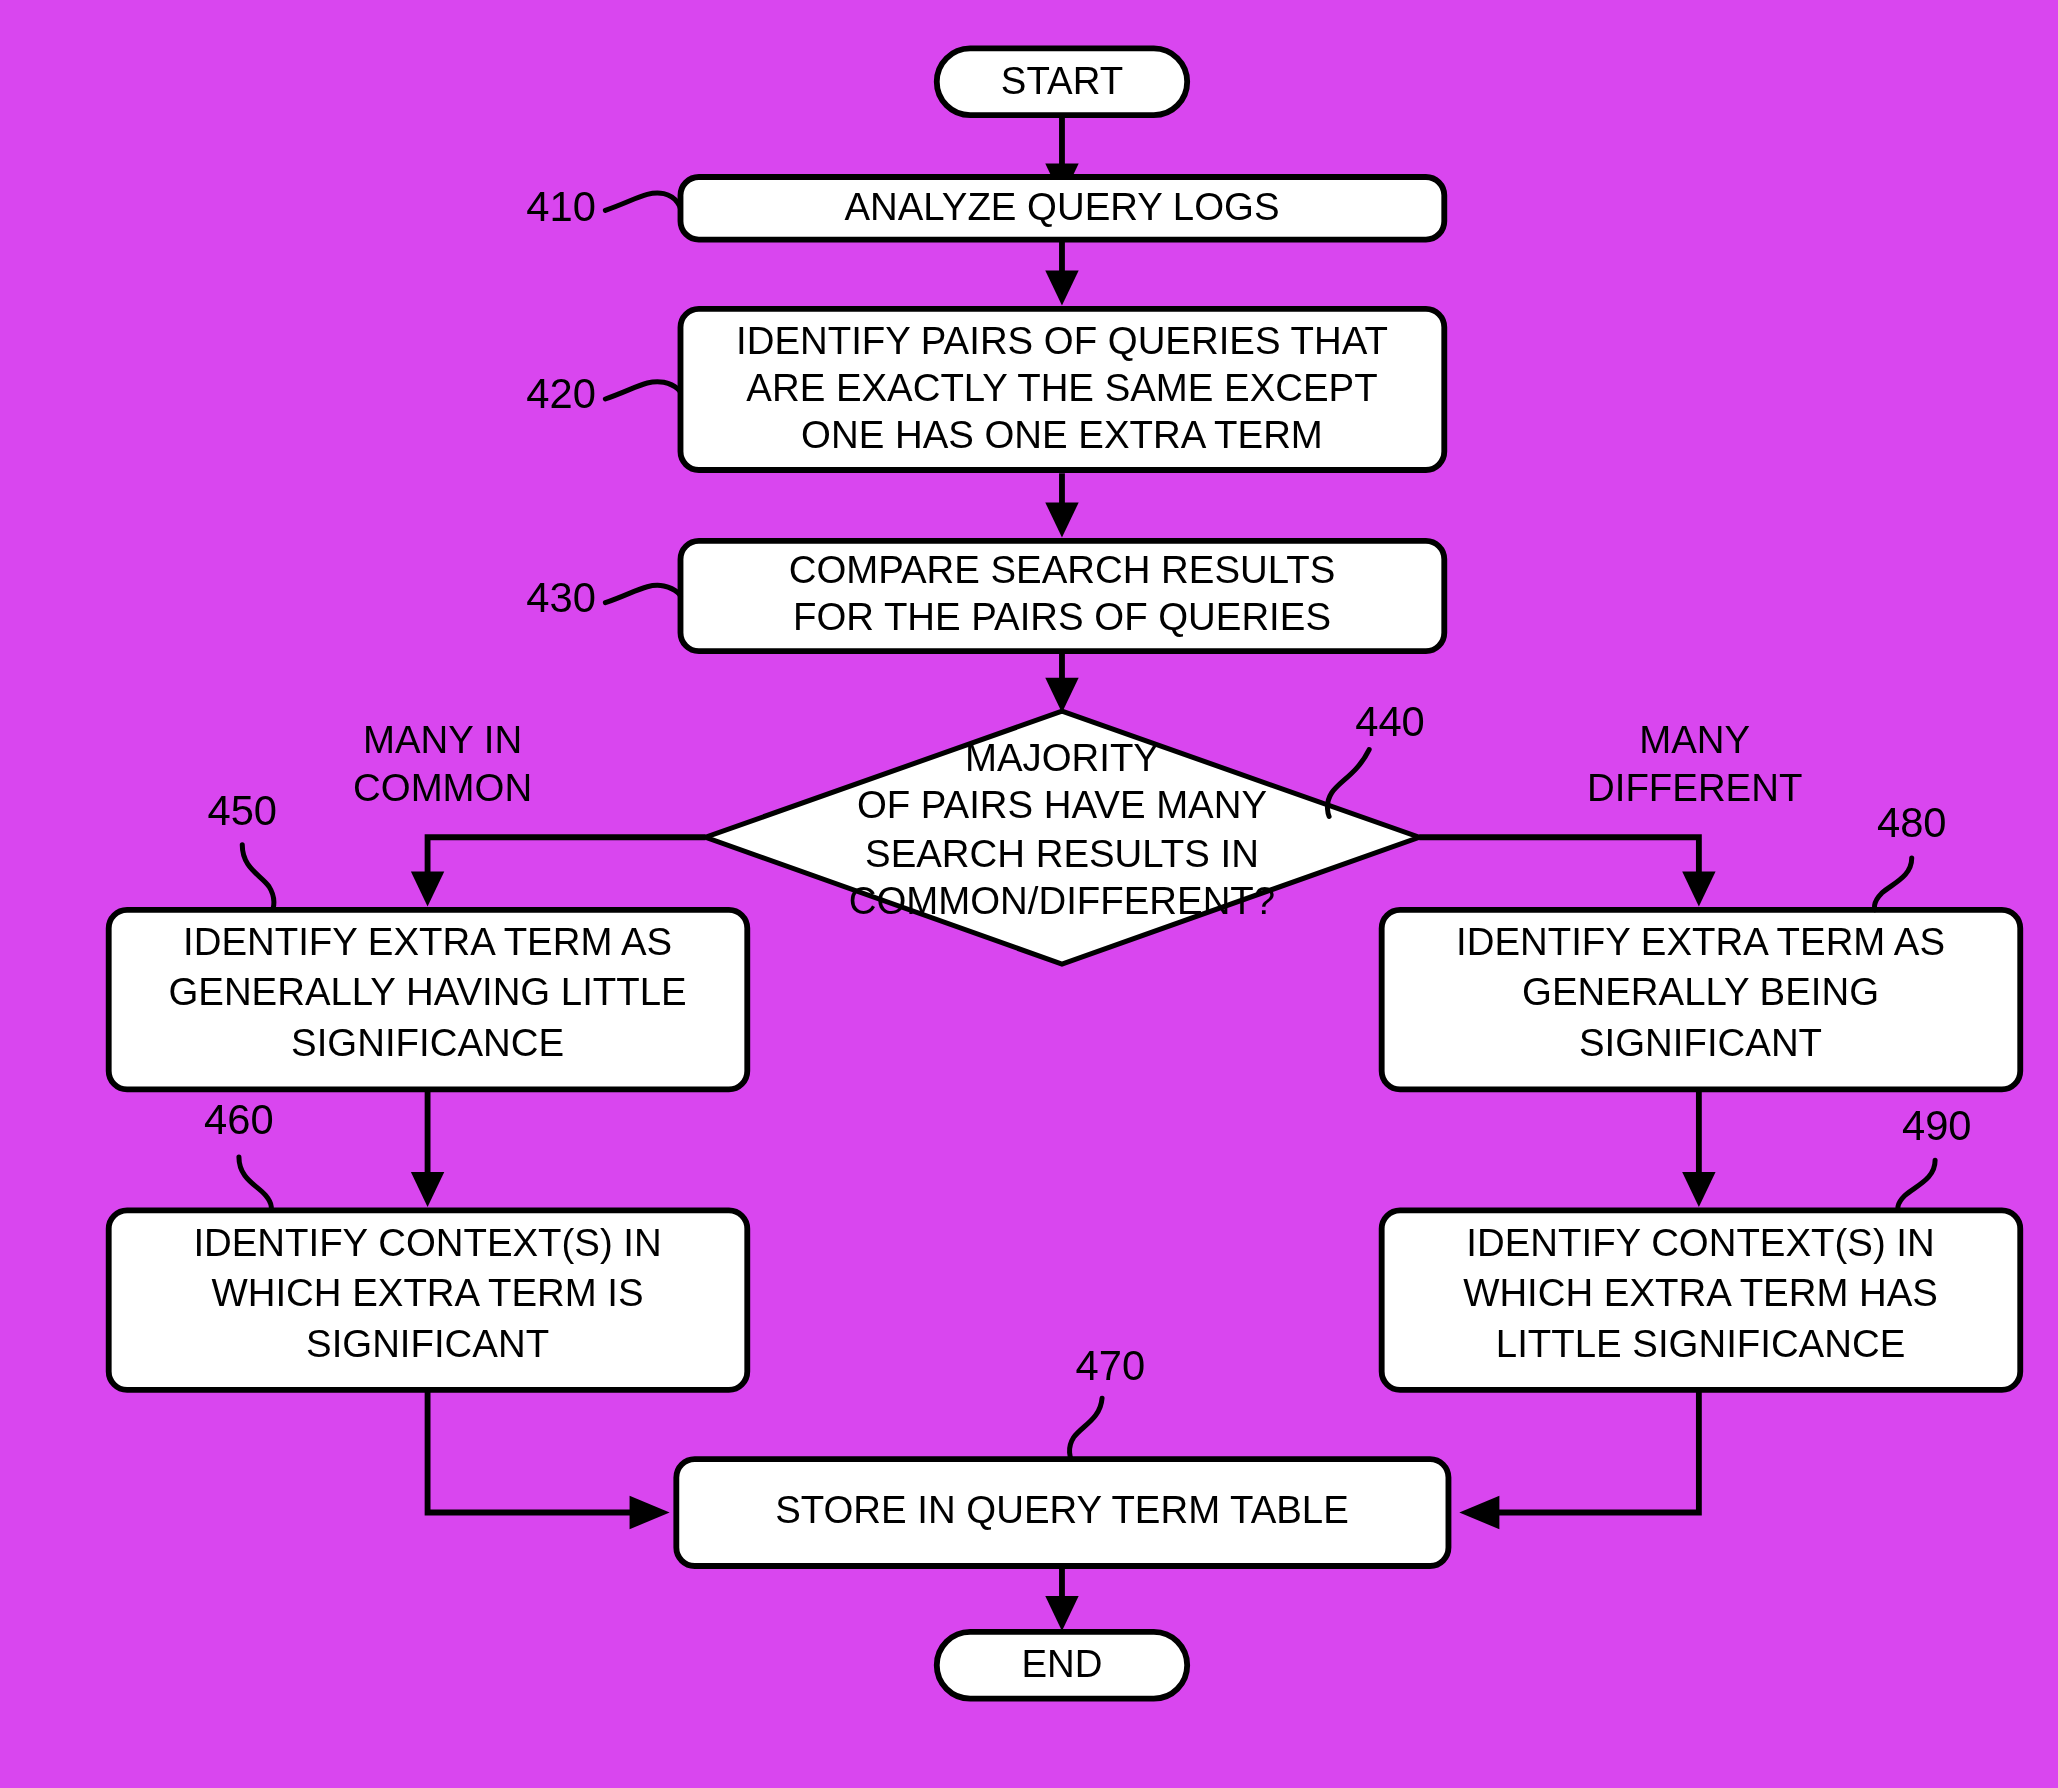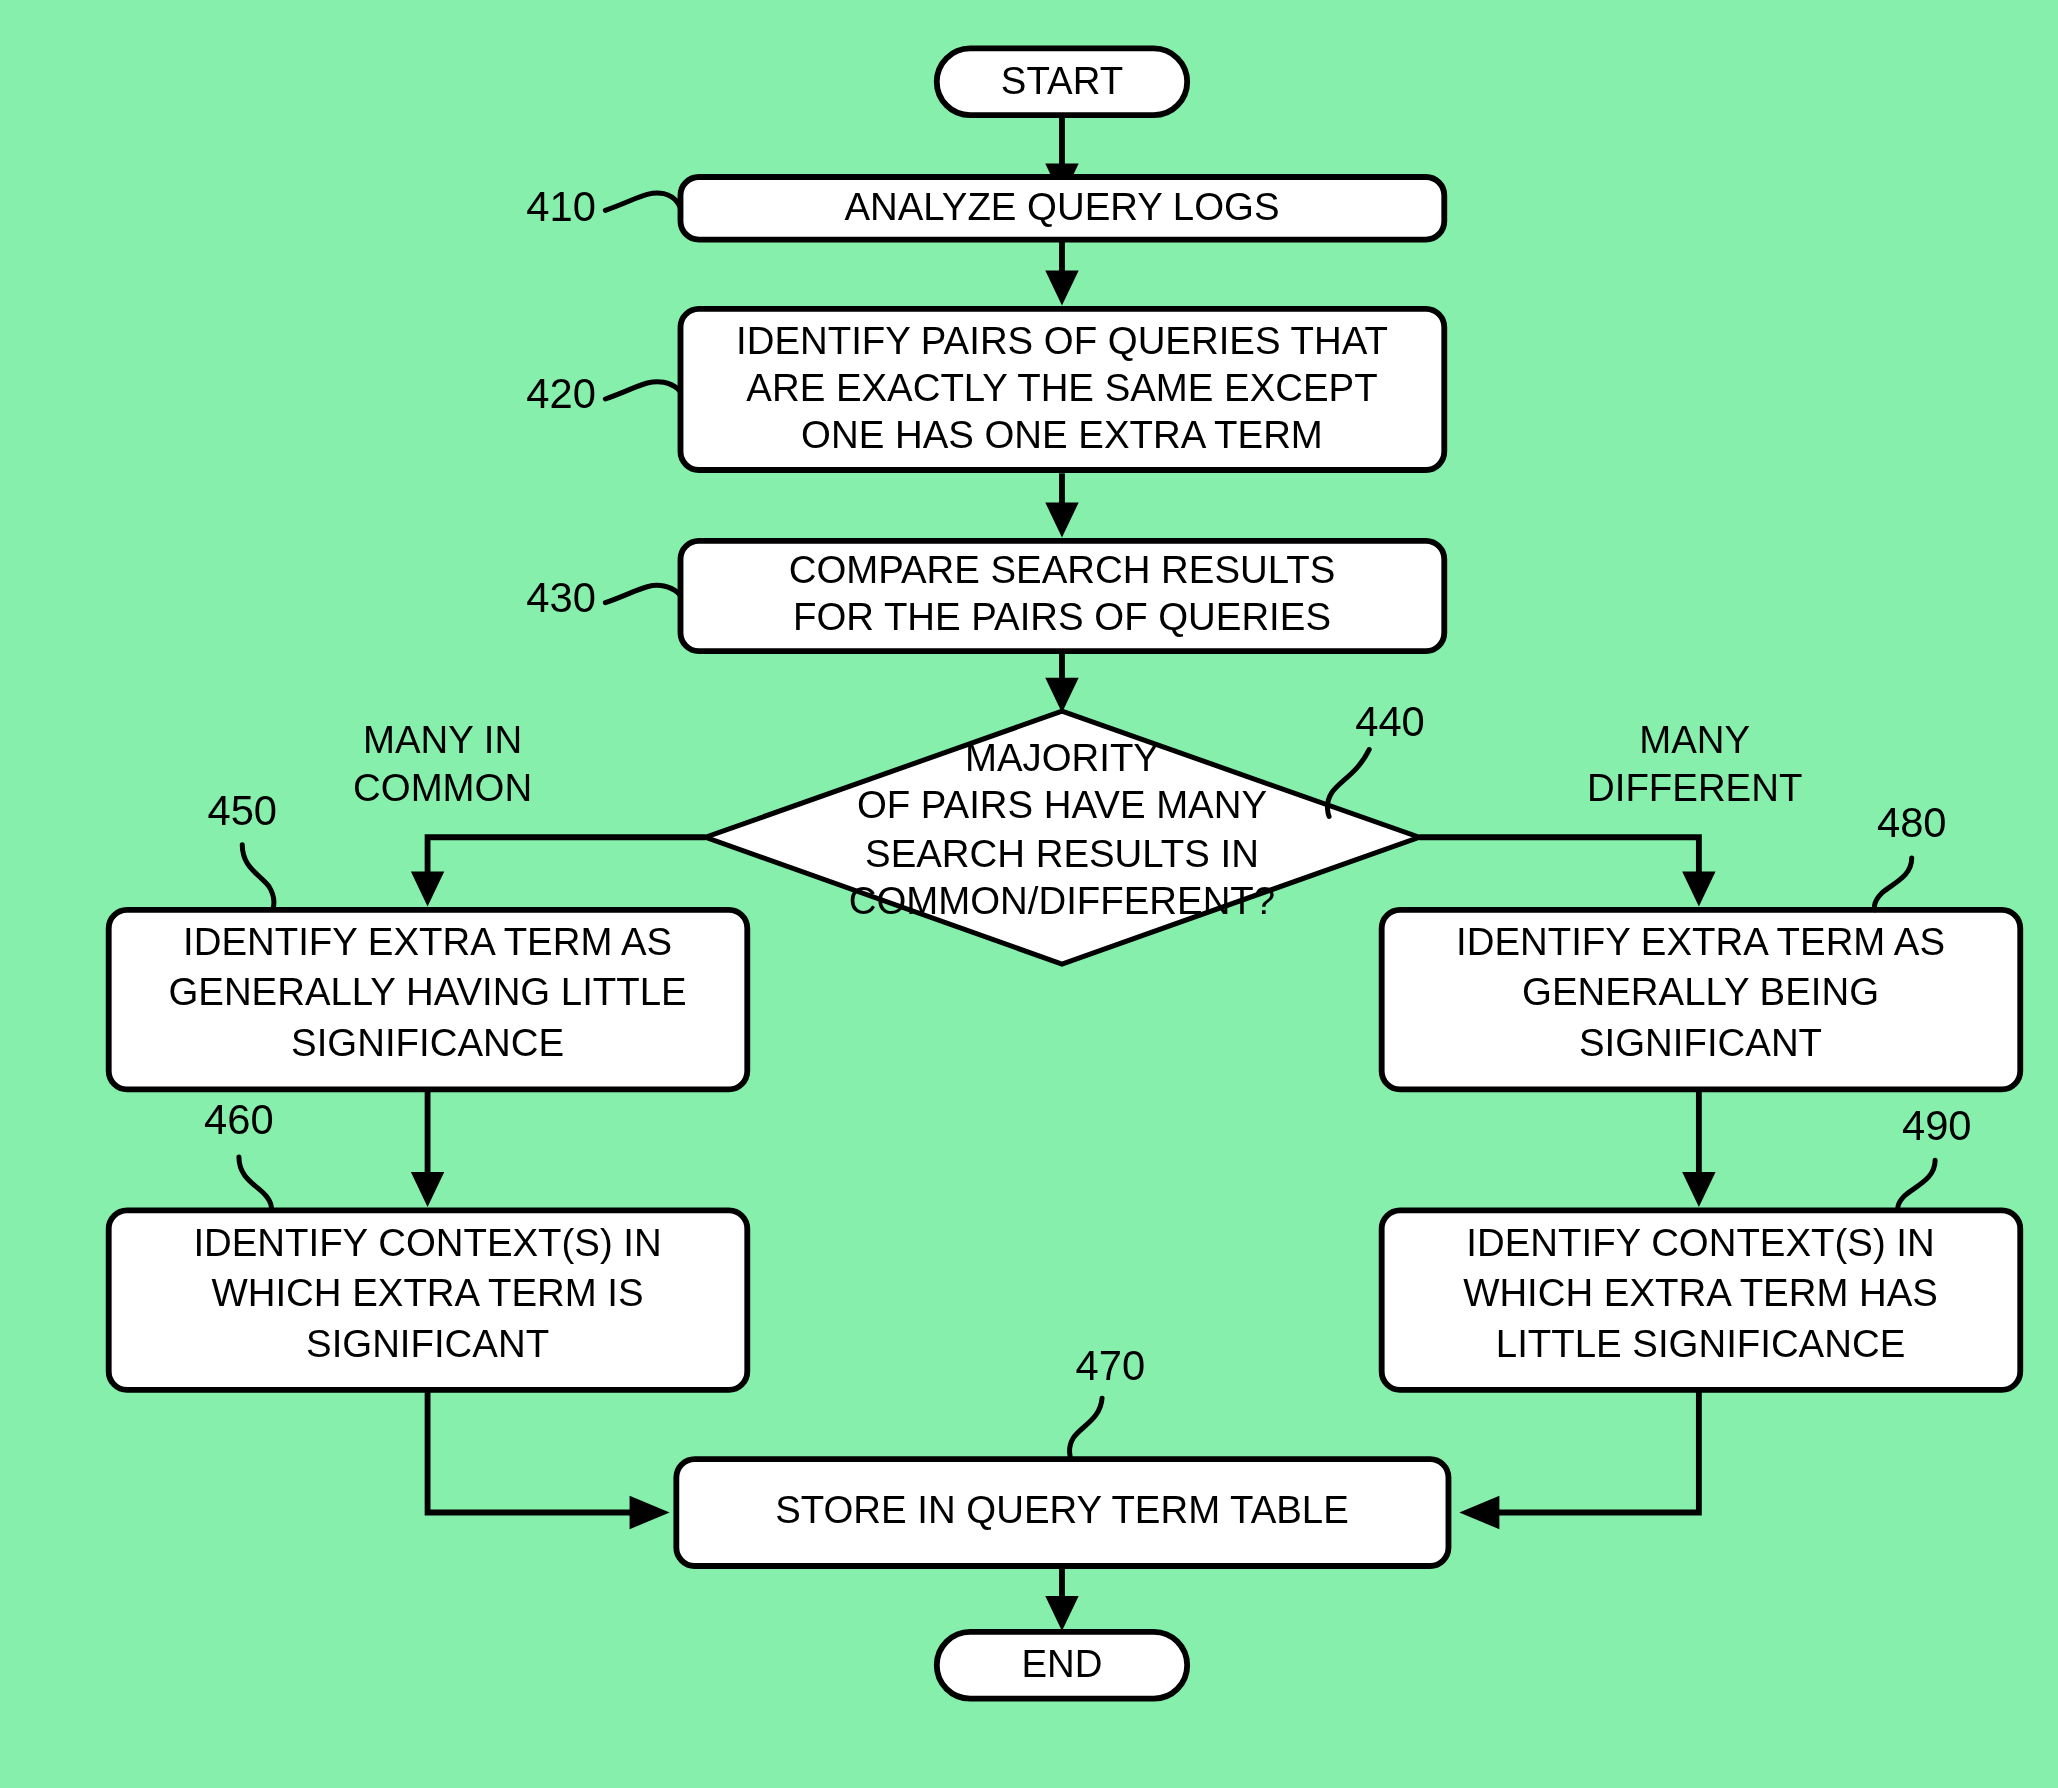--- a/index.html
+++ b/index.html
@@ -10,21 +10,21 @@
   body {
     width: 2058px;
     height: 1788px;
     font-family: "Liberation Sans", sans-serif;
     overflow: hidden;
   }
   #flowchart-root {
     position: relative;
     width: 2058px;
     height: 1788px;
-    background: #86efac;
+    background: #d946ef;
   }
   svg#diagram {
     display: block;
     width: 2058px;
     height: 1788px;
   }
   .node-shape {
     fill: #ffffff;
     stroke: #000000;
     stroke-width: 7;

